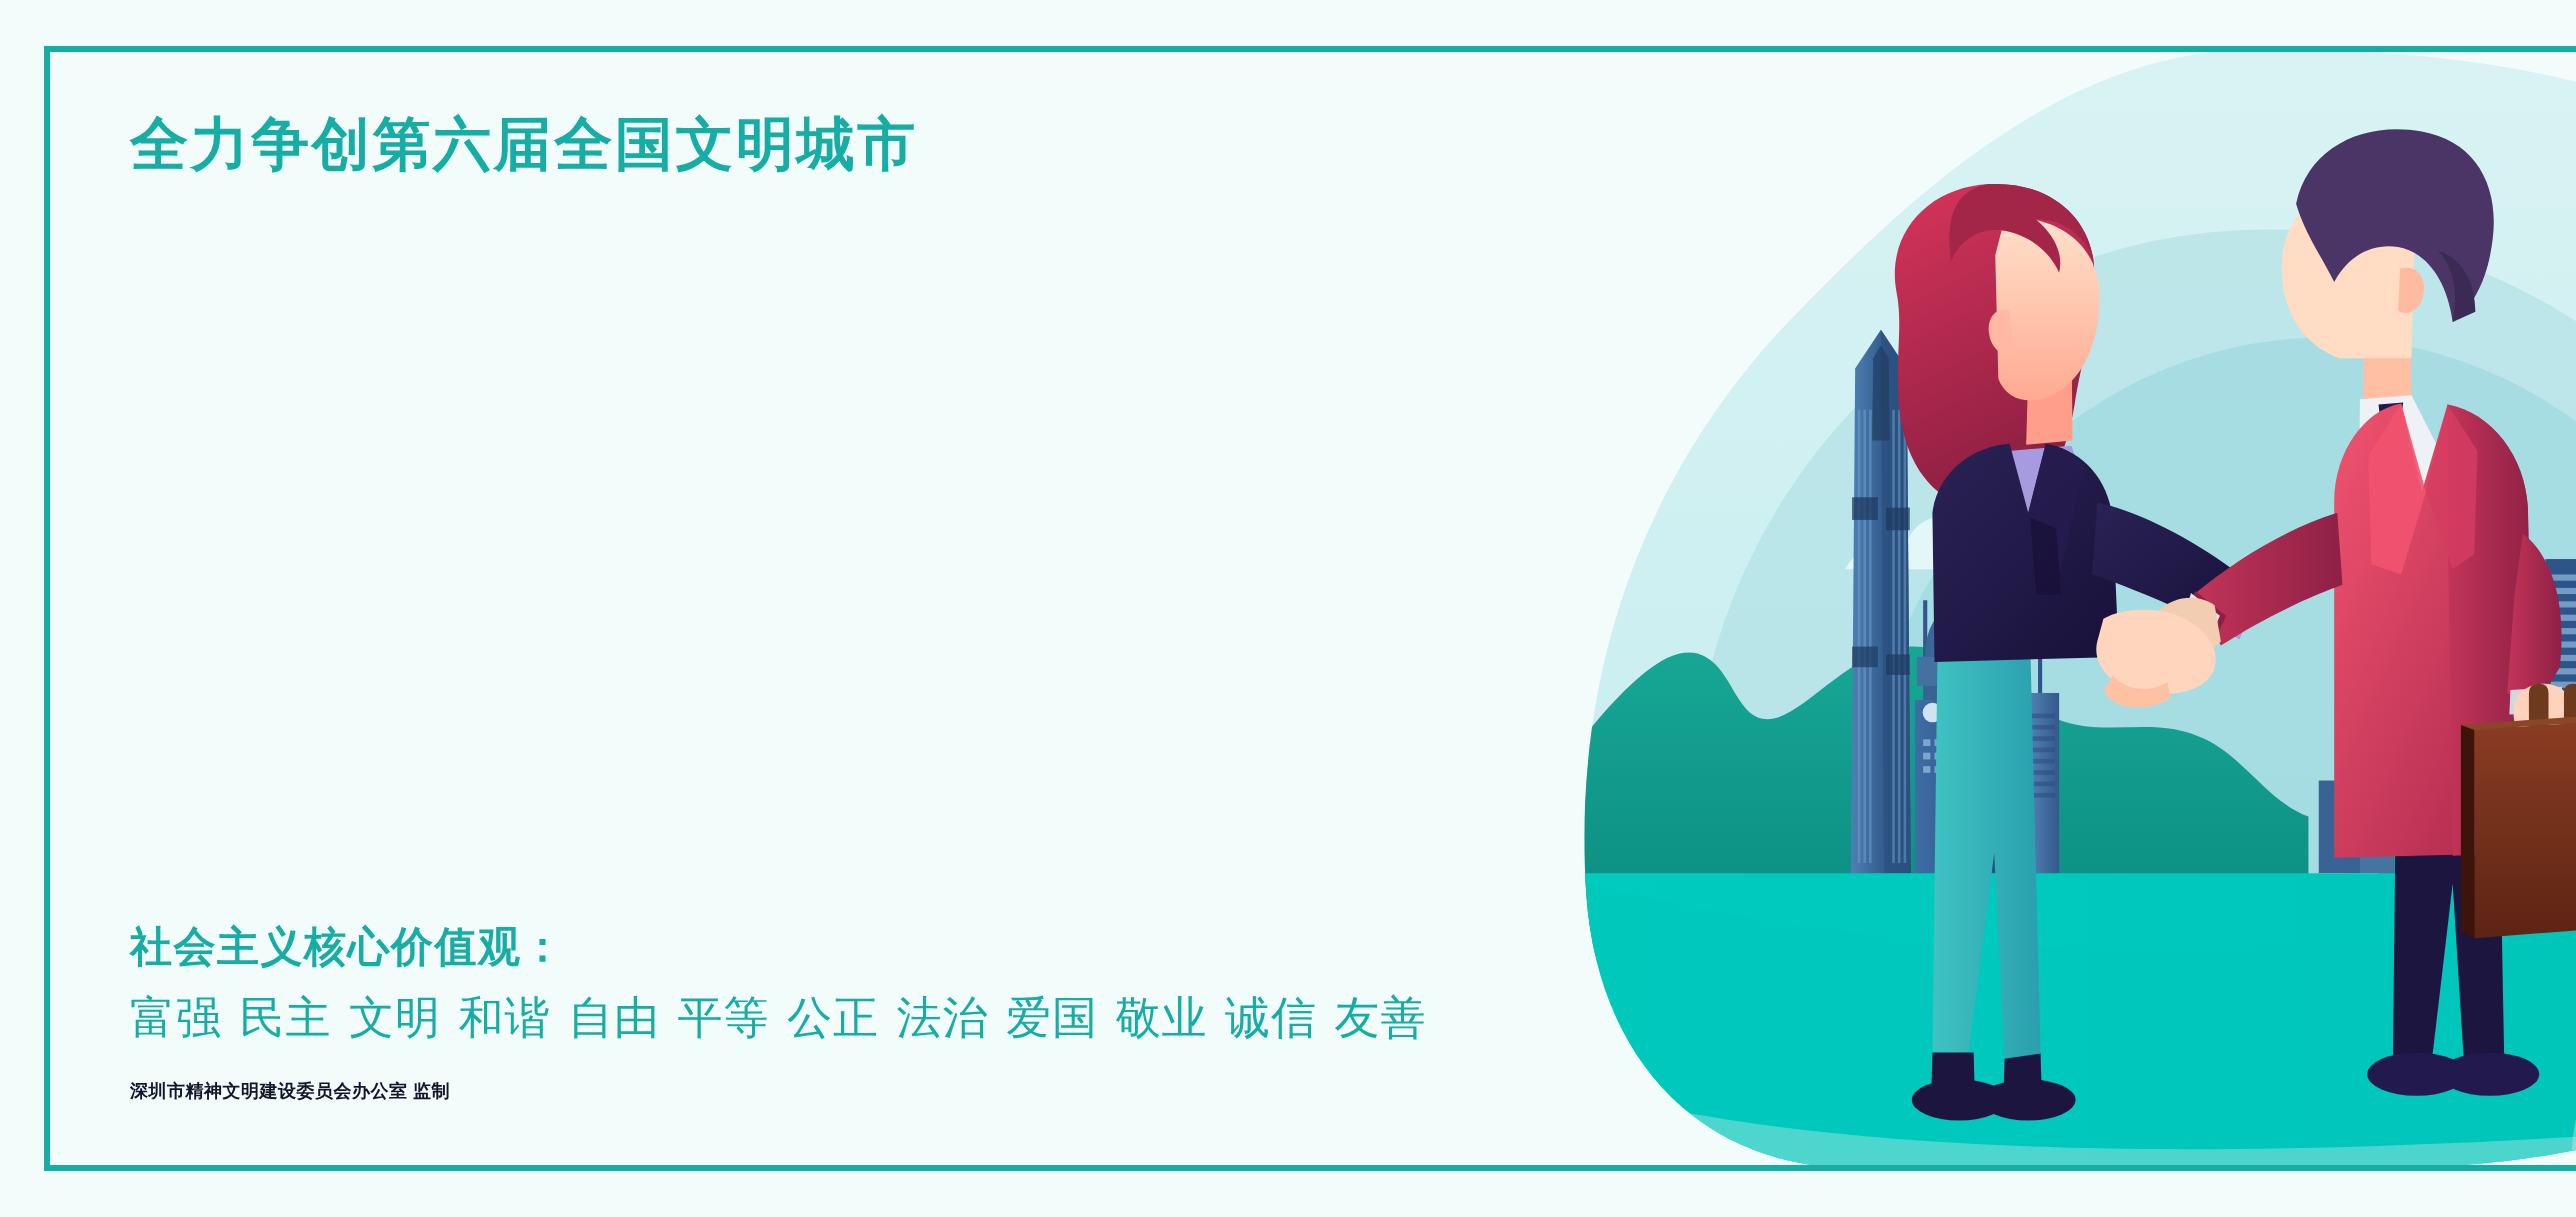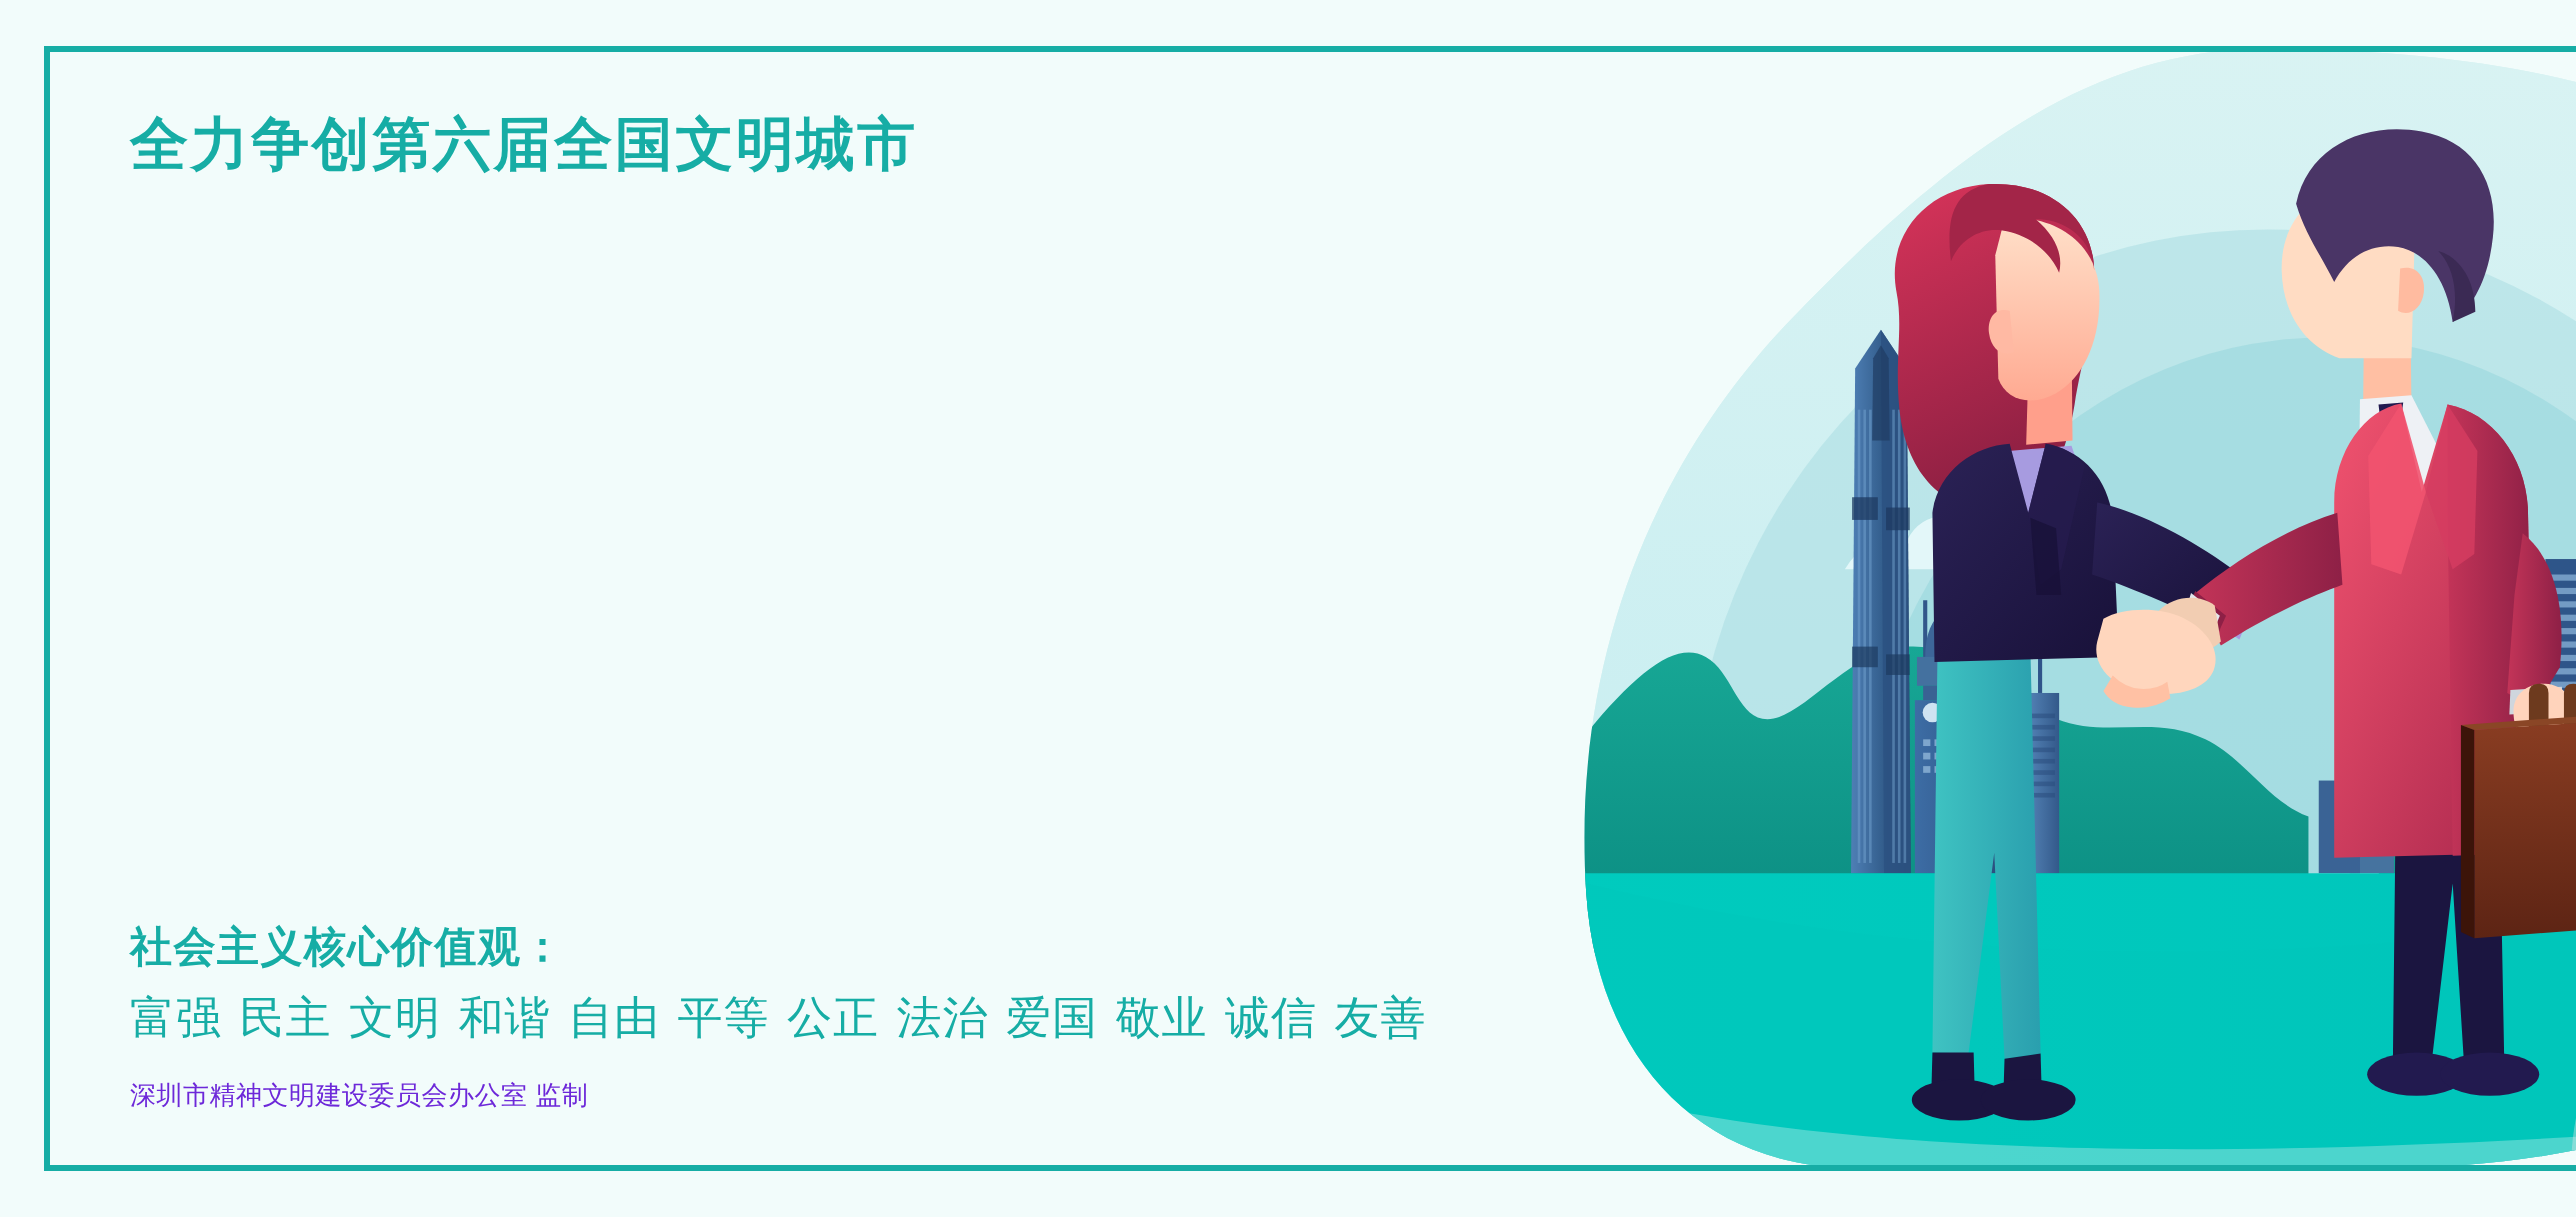--- a/index.html
+++ b/index.html
@@ -51,21 +51,21 @@
   }
   #values-row{
     position:absolute;left:130px;top:995px;
     font-size:45px;color:#16ada5;font-weight:400;
     letter-spacing:1px;white-space:nowrap;line-height:1;
   }
   #values-row span{margin-right:17.5px;}
   #values-row span:last-child{margin-right:0;}
   #credit{
     position:absolute;left:130px;top:1082px;
-    font-size:26px;color:#6d28d9;font-weight:400;
+    font-size:18px;color:#0f172a;font-weight:700;
     letter-spacing:0.5px;white-space:nowrap;line-height:1;
   }
 
   
   #illus{
     position:absolute;
     left:1577px;top:49px;
     width:1432px;height:1119px;
     z-index:20;
   }

